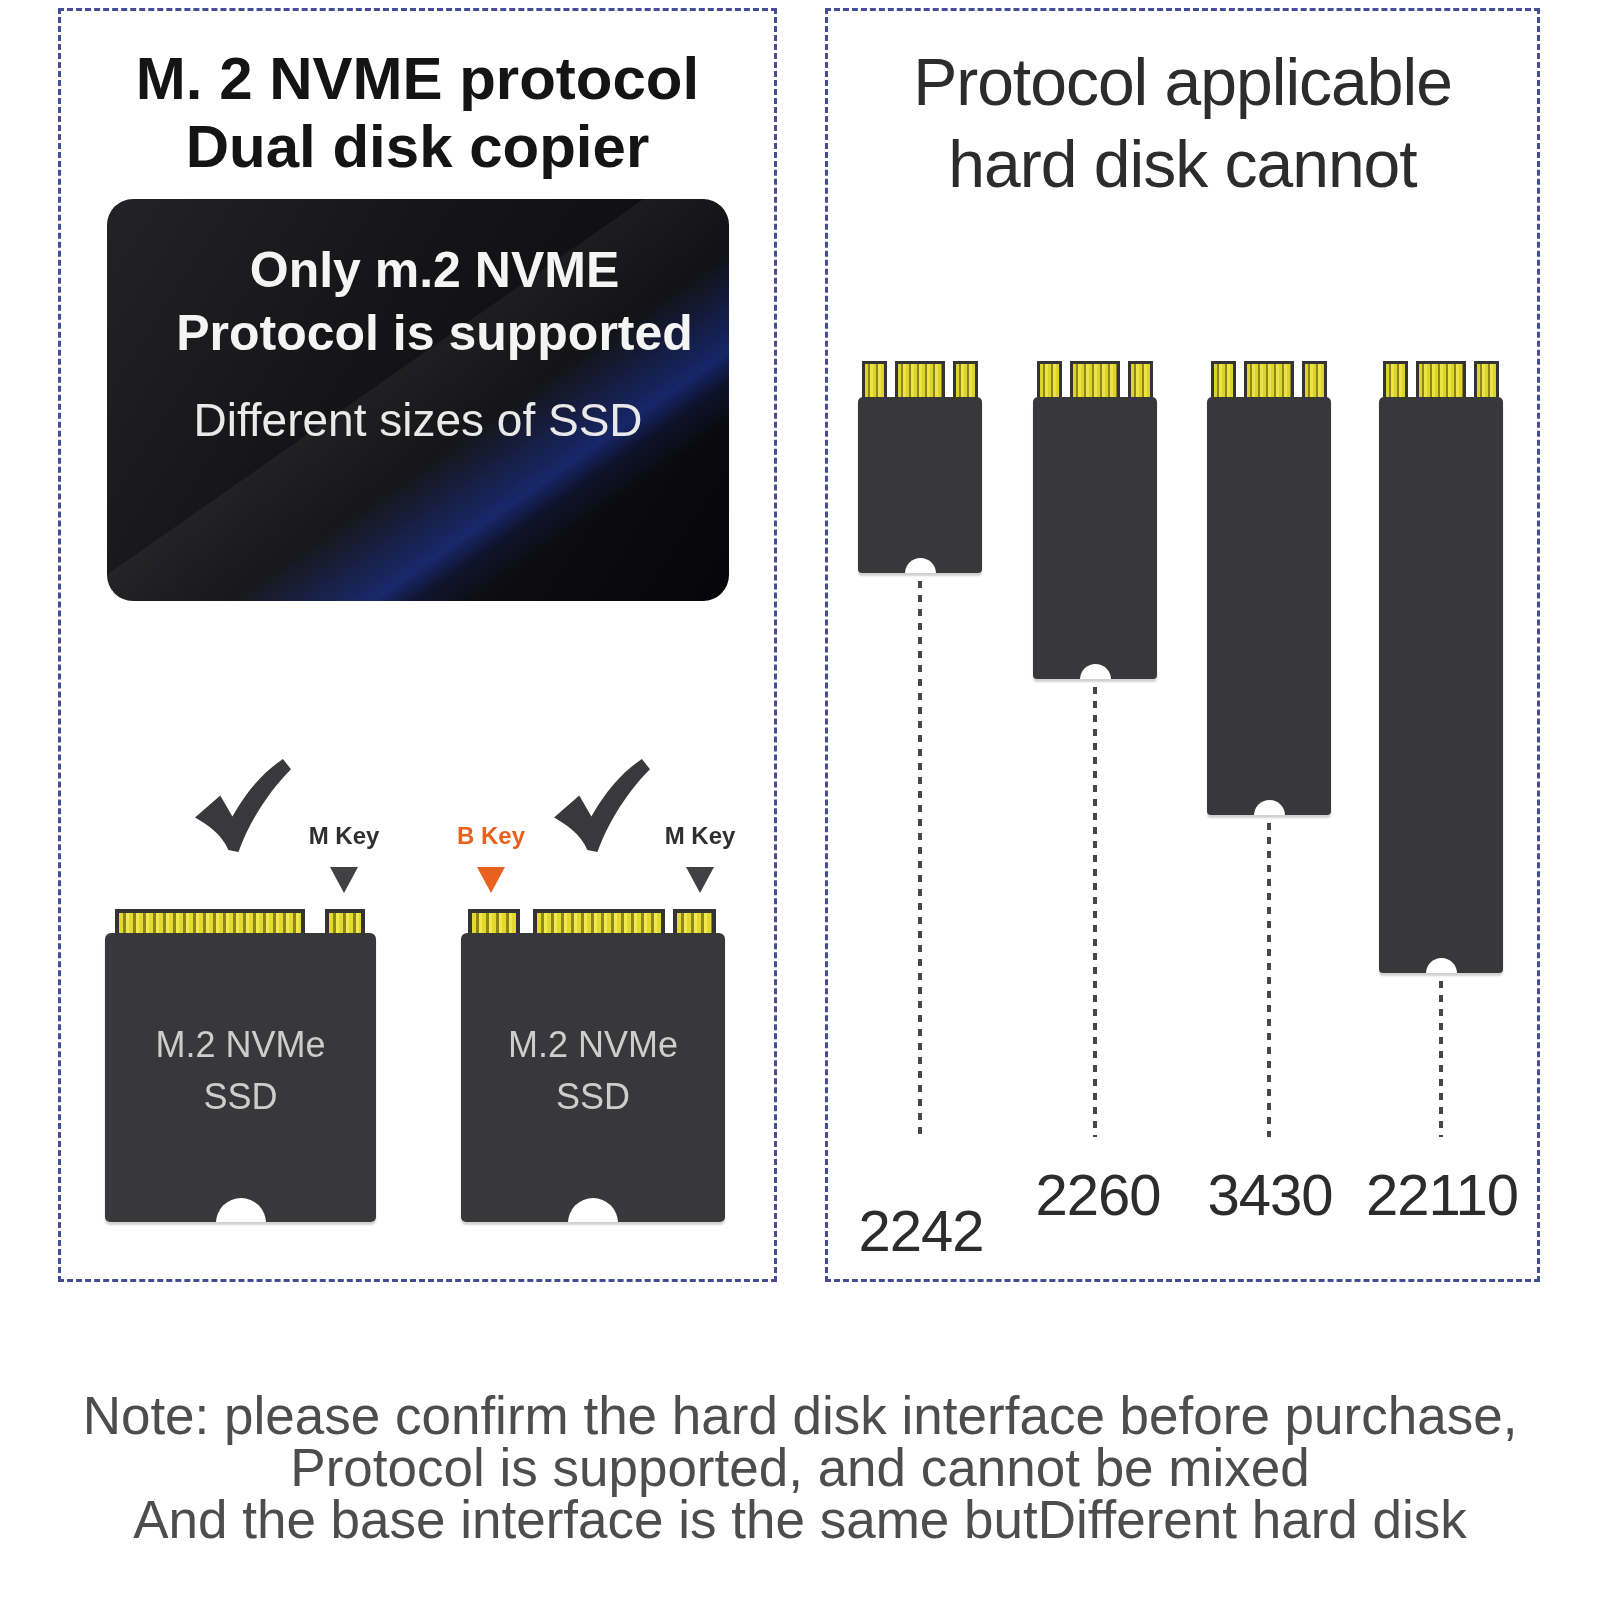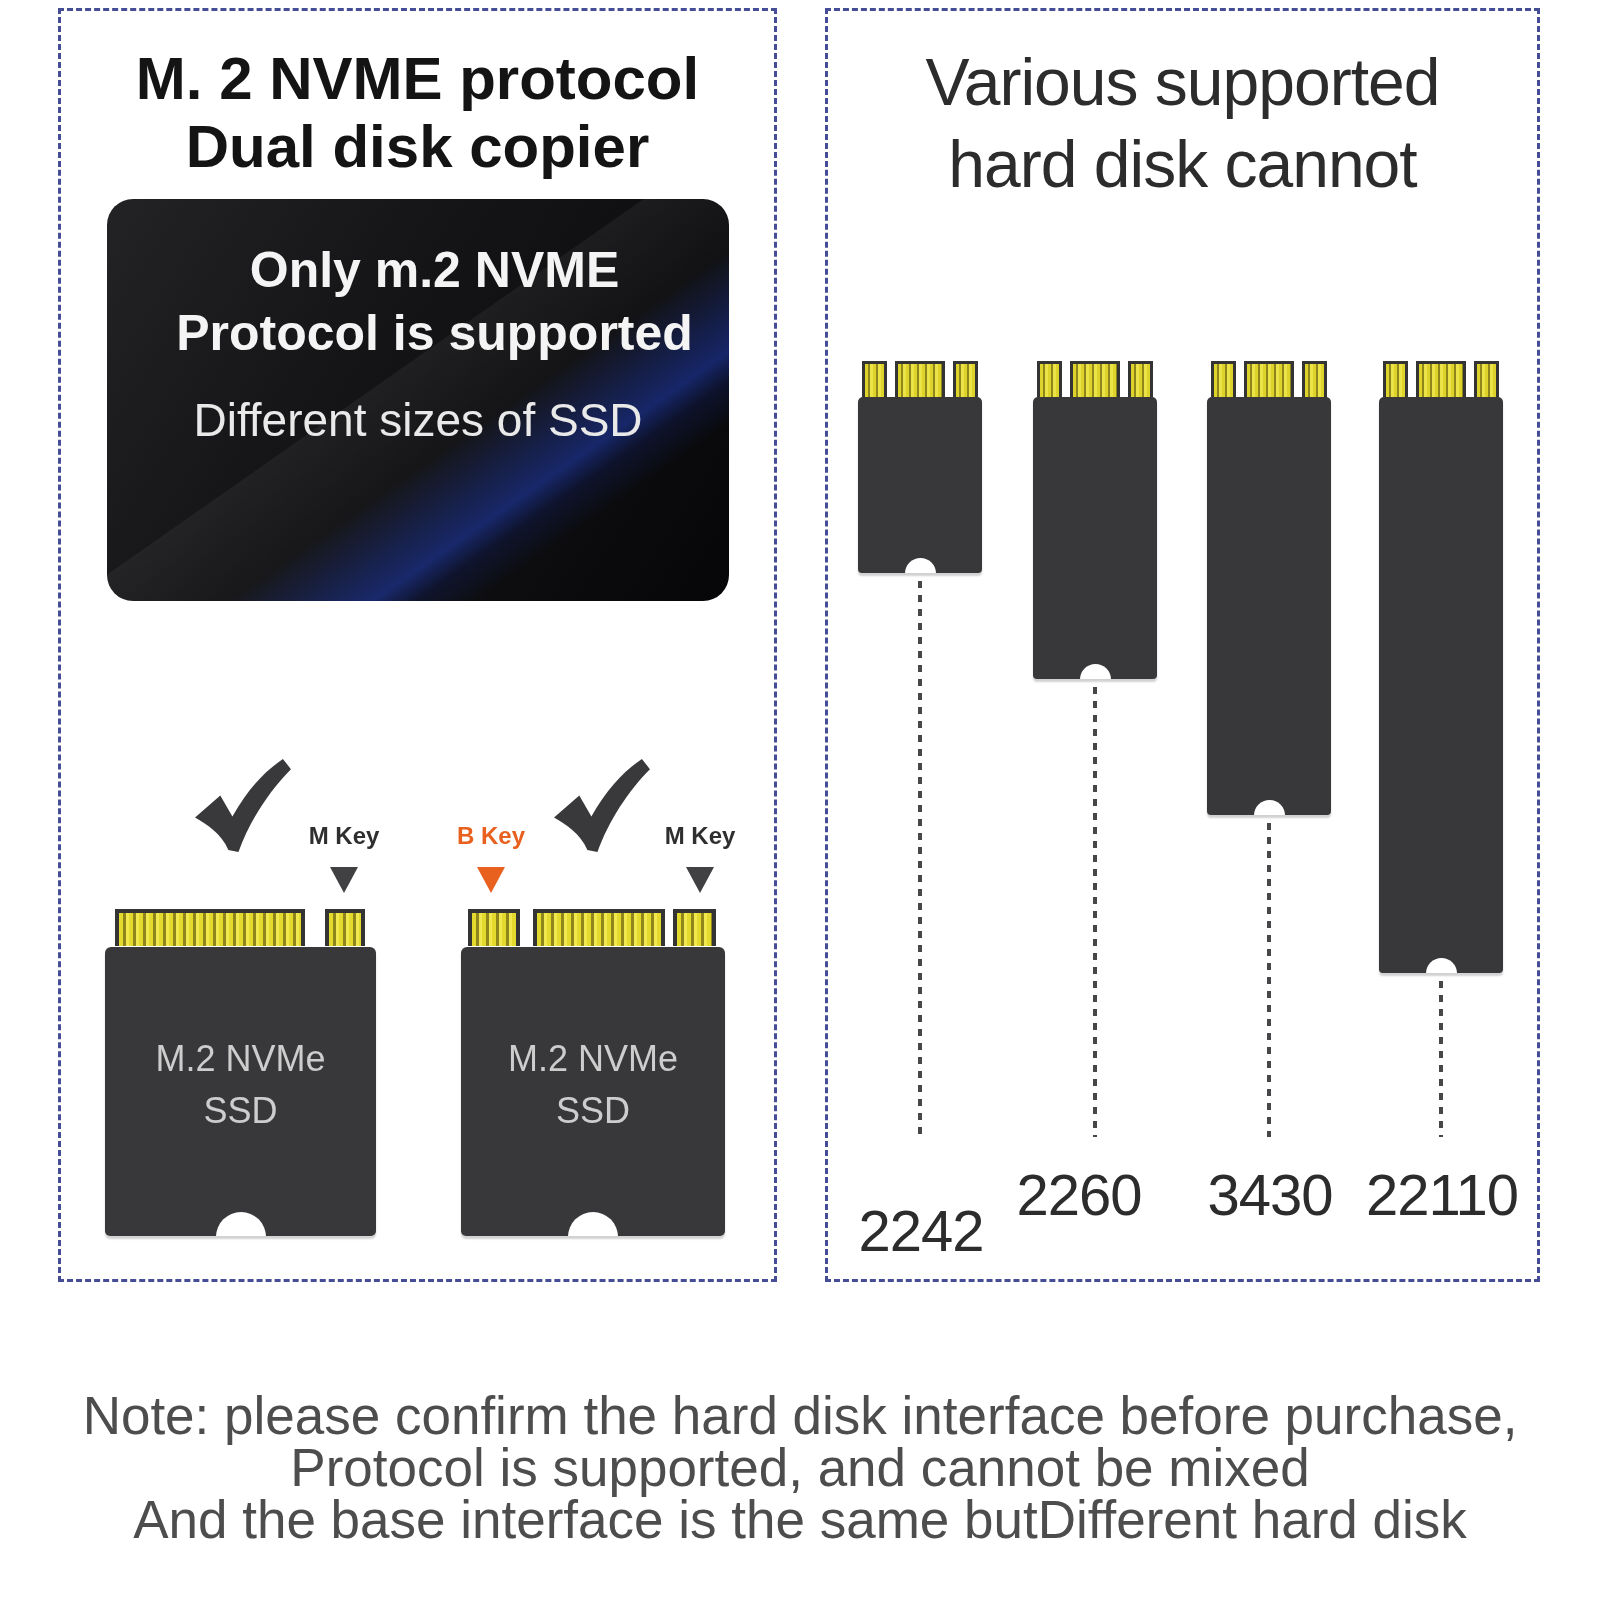--- a/index.html
+++ b/index.html
@@ -60,21 +60,21 @@
   .key-pointer.orange { border-top-color:#e8611f; }
 
   .tab {
     position:absolute; top:188px; height:37px; box-sizing:border-box;
     border:4px solid #343435; border-bottom:none;
     background:repeating-linear-gradient(90deg,
       #e4da2e 0px, #e4da2e 4px, #8f861b 4px, #8f861b 7px,
       #f0e84e 7px, #f0e84e 10px);
   }
   .ssd-body {
-    position:absolute; left:0; top:226px; width:100%; height:289px;
+    position:absolute; left:0; top:212px; width:100%; height:289px;
     background:#38383a; border-radius:6px 6px 5px 5px; overflow:hidden;
     box-shadow:0 3px 2px rgba(0,0,0,0.18);
   }
   .ssd-notch {
     position:absolute; bottom:-26px; width:50px; height:50px;
     border-radius:50%; background:#ffffff; left:calc(50% - 25px);
   }
   .ssd-name {
     position:absolute; top:86px; left:0; width:100%; text-align:center;
     color:#cdcdcd; font-size:36px; line-height:52px; font-weight:normal;
@@ -183,21 +183,21 @@
         <div>SSD</div>
       </div>
       <div class="ssd-notch"></div>
     </div>
   </div>
 </div>
 
 <div class="panel" id="right-panel">
 
   <div class="rp-title">
-    <div>Various supported</div>
+    <div>Protocol applicable</div>
     <div>hard disk cannot</div>
   </div>
 
   <div class="bar" style="left:30px;  top:350px; height:212px;">
     <div class="bar-tabs">
       <div class="bar-tab small"></div>
       <div class="bar-tab wide"></div>
       <div class="bar-tab small"></div>
     </div>
     <div class="bar-body">
@@ -237,21 +237,21 @@
       <div class="bar-notch"></div>
     </div>
   </div>
 
   <div class="leader" style="left:90px;  top:570px; height:556px;"></div>
   <div class="leader" style="left:265px; top:676px; height:450px;"></div>
   <div class="leader" style="left:439px; top:812px; height:314px;"></div>
   <div class="leader" style="left:611px; top:970px; height:156px;"></div>
 
   <div class="size-label" style="left:5px;margin-top:36px;">2242</div>
-  <div class="size-label" style="left:163px;">2260</div>
+  <div class="size-label" style="left:182px;">2260</div>
   <div class="size-label" style="left:354px;">3430</div>
   <div class="size-label" style="left:526px;">22110</div>
 </div>
 
 <div class="note">
   <div>Note: please confirm the hard disk interface before purchase,</div>
   <div>Protocol is supported, and cannot be mixed</div>
   <div>And the base interface is the same butDifferent hard disk</div>
 </div>
 

